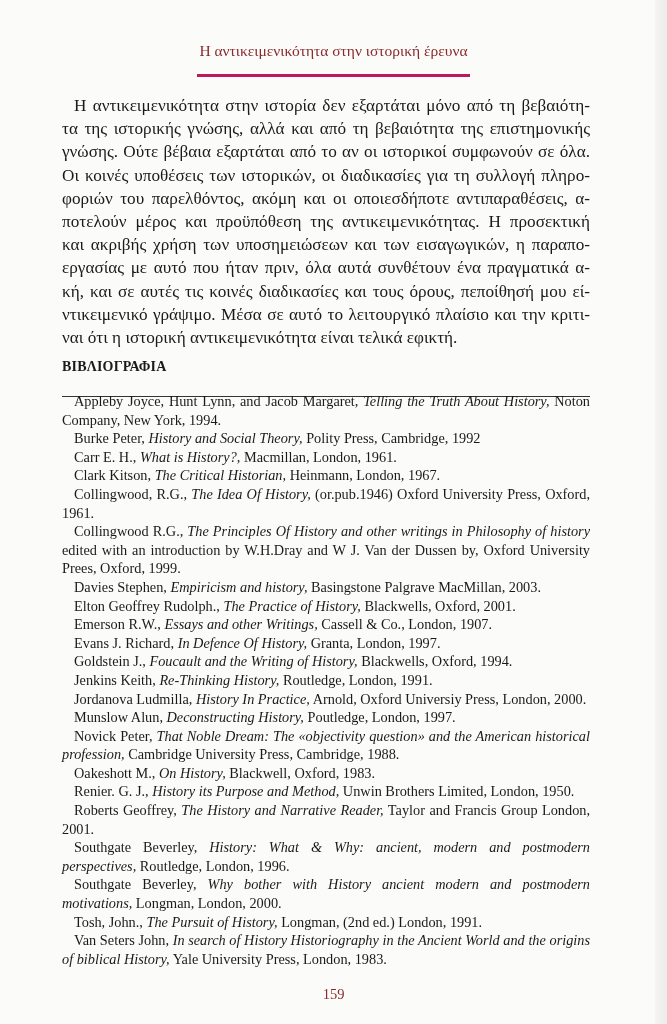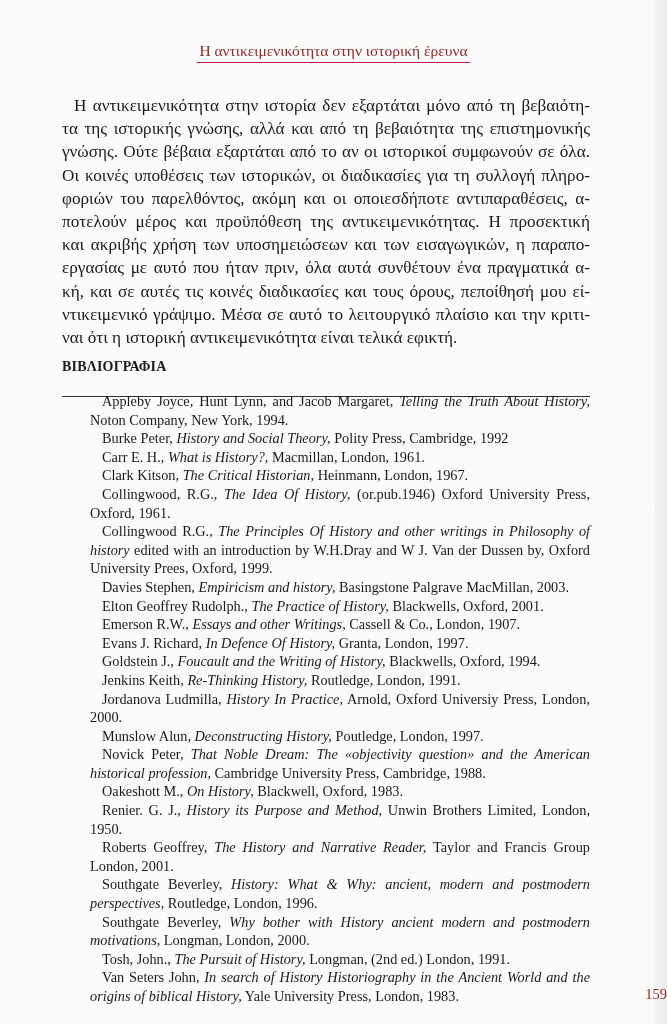--- a/index.html
+++ b/index.html
@@ -14,43 +14,43 @@
     position: absolute; top: 0; right: 0; width: 12px; height: 1024px;
     background: linear-gradient(to right, #f4f4f3, #ececeb);
   }
   .running-head {
     position: absolute; top: 42px; left: 0; width: 667px; text-align: center;
   }
   .running-head span {
     display: inline-block;
     color: #8a2a2a;
     font-size: 15.5px;
-    padding: 0 2px 2px 2px;
-    border-bottom: 1px solid #be185d;
+    padding: 0 2px 14px 2px;
+    border-bottom: 3px solid #be185d;
   }
   .body-text {
     position: absolute; top: 94px; left: 62px; width: 528px;
     font-size: 17.2px; line-height: 23.2px; text-align: justify;
   }
   .body-line { display: block; white-space: nowrap; text-align-last: justify; text-align: justify; }
   .body-line.last { text-align-last: left; }
   .body-line.indent { padding-left: 12px; }
   .bib-heading {
     position: absolute; top: 359px; left: 62px; width: 528px;
     font-weight: bold; font-size: 14px; letter-spacing: 0.2px;
     padding-bottom: 21px; border-bottom: 1.3px solid #333;
   }
   .bib-list {
     position: absolute; top: 392px; left: 62px; width: 528px;
     font-size: 14.3px; line-height: 18.6px;
   }
-  .bib-entry { text-indent: 12px; text-align: justify; margin-left: 28px; }
+  .bib-entry { text-indent: 12px; text-align: justify; }
   .bib-entry i { font-style: italic; }
   .page-number {
-    position: absolute; top: 986px; left: 0; width: 667px; text-align: right;
+    position: absolute; top: 986px; left: 0; width: 667px; text-align: center;
     color: #8a2a2a; font-size: 14.5px;
   }
 </style>
 </head>
 <body>
 
 <div class="page-edge"></div>
 
 <div class="running-head">
   <span>Η αντικειμενικότητα στην ιστορική έρευνα</span>

